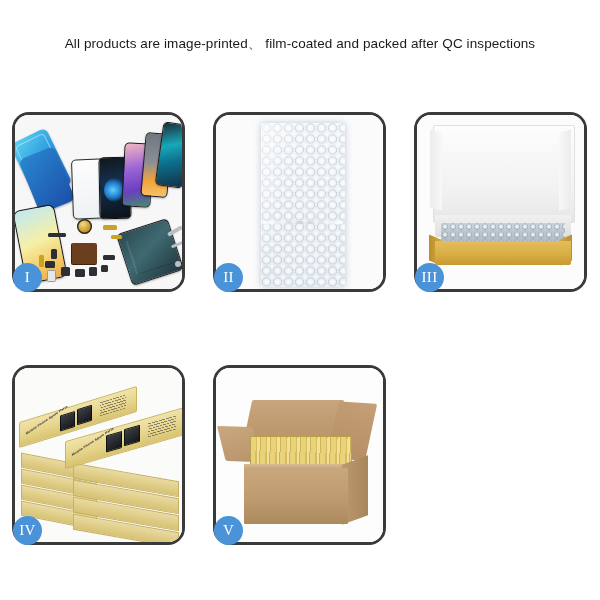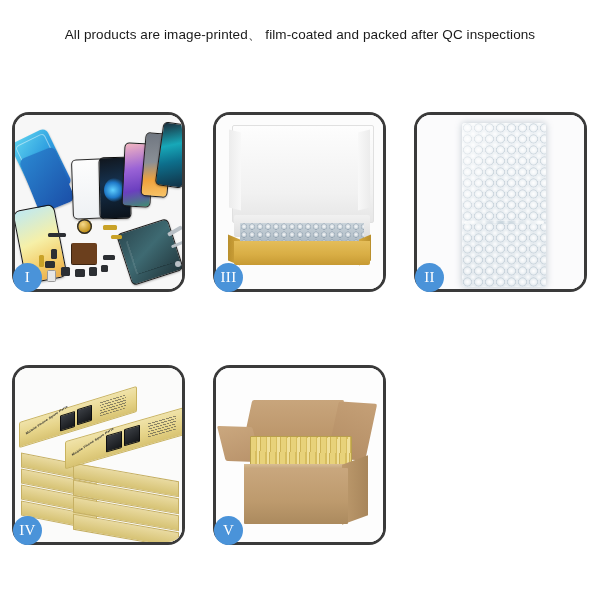--- a/index.html
+++ b/index.html
@@ -24,20 +24,21 @@
     font-size: 30px;
     font-weight: bold;
     letter-spacing: 0.6px;
     color: #0a0a0a;
     line-height: 1.05;
     white-space: nowrap;
   }
   .subtitle {
     font-size: 13.5px;
     color: #1a1a1a;
+    margin-top: 9px;
     letter-spacing: 0.1px;
     white-space: nowrap;
   }
 
   
   .grid {
     position: absolute;
     left: 12px;
     top: 112px;
     width: 576px;
@@ -412,47 +413,47 @@
         <div class="part" style="left:88px;top:140px;width:12px;height:5px"></div>
         <div class="part" style="left:86px;top:150px;width:7px;height:7px"></div>
         <div class="part tool" style="left:152px;top:114px;width:16px;height:4px;transform:rotate(-30deg)"></div>
         <div class="part tool" style="left:156px;top:128px;width:13px;height:3px;transform:rotate(-22deg)"></div>
         <div class="part tool" style="left:160px;top:146px;width:6px;height:6px;border-radius:50%"></div>
       </div>
     </div>
     <div class="badge">I</div>
   </div>
 
+  <div class="panel p2">
+    <div class="panel-inner">
+      <div class="stage">
+        <div class="bubblewrap">
+          <div class="seam"></div>
+        </div>
+      </div>
+    </div>
+    <div class="badge">II</div>
+  </div>
+
   <div class="panel p3">
     <div class="panel-inner">
       <div class="stage">
         <div class="lid"></div>
         <div class="lid-fold-l"></div>
         <div class="lid-fold-r"></div>
         <div class="tray-top"></div>
         <div class="contents"></div>
         <div class="box-side-l"></div>
         <div class="box-side-r"></div>
         <div class="box-front"></div>
       </div>
     </div>
     <div class="badge">III</div>
   </div>
 
-  <div class="panel p2">
-    <div class="panel-inner">
-      <div class="stage">
-        <div class="bubblewrap">
-          <div class="seam"></div>
-        </div>
-      </div>
-    </div>
-    <div class="badge">II</div>
-  </div>
-
   <div class="panel p4">
     <div class="panel-inner">
       <div class="stage">
         <div class="stackwrap">
 
           <div class="slab" style="left:6px;top:92px;width:74px;height:13px;transform:skewY(11deg)"></div>
           <div class="slab" style="left:6px;top:108px;width:74px;height:13px;transform:skewY(11deg)"></div>
           <div class="slab" style="left:6px;top:124px;width:74px;height:13px;transform:skewY(11deg)"></div>
           <div class="slab" style="left:6px;top:140px;width:74px;height:13px;transform:skewY(11deg)"></div>
 

